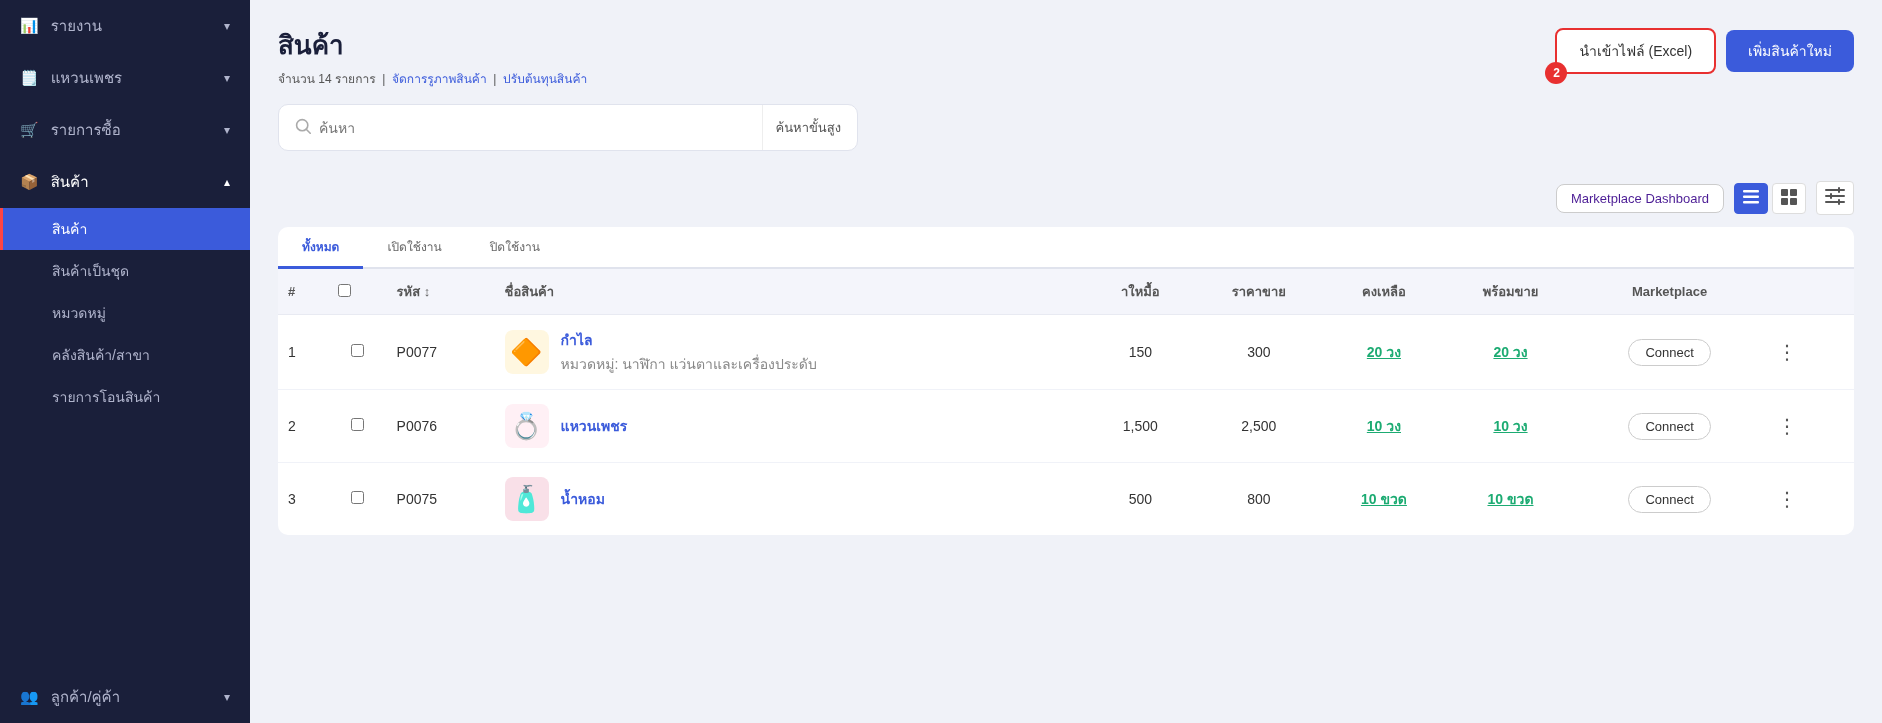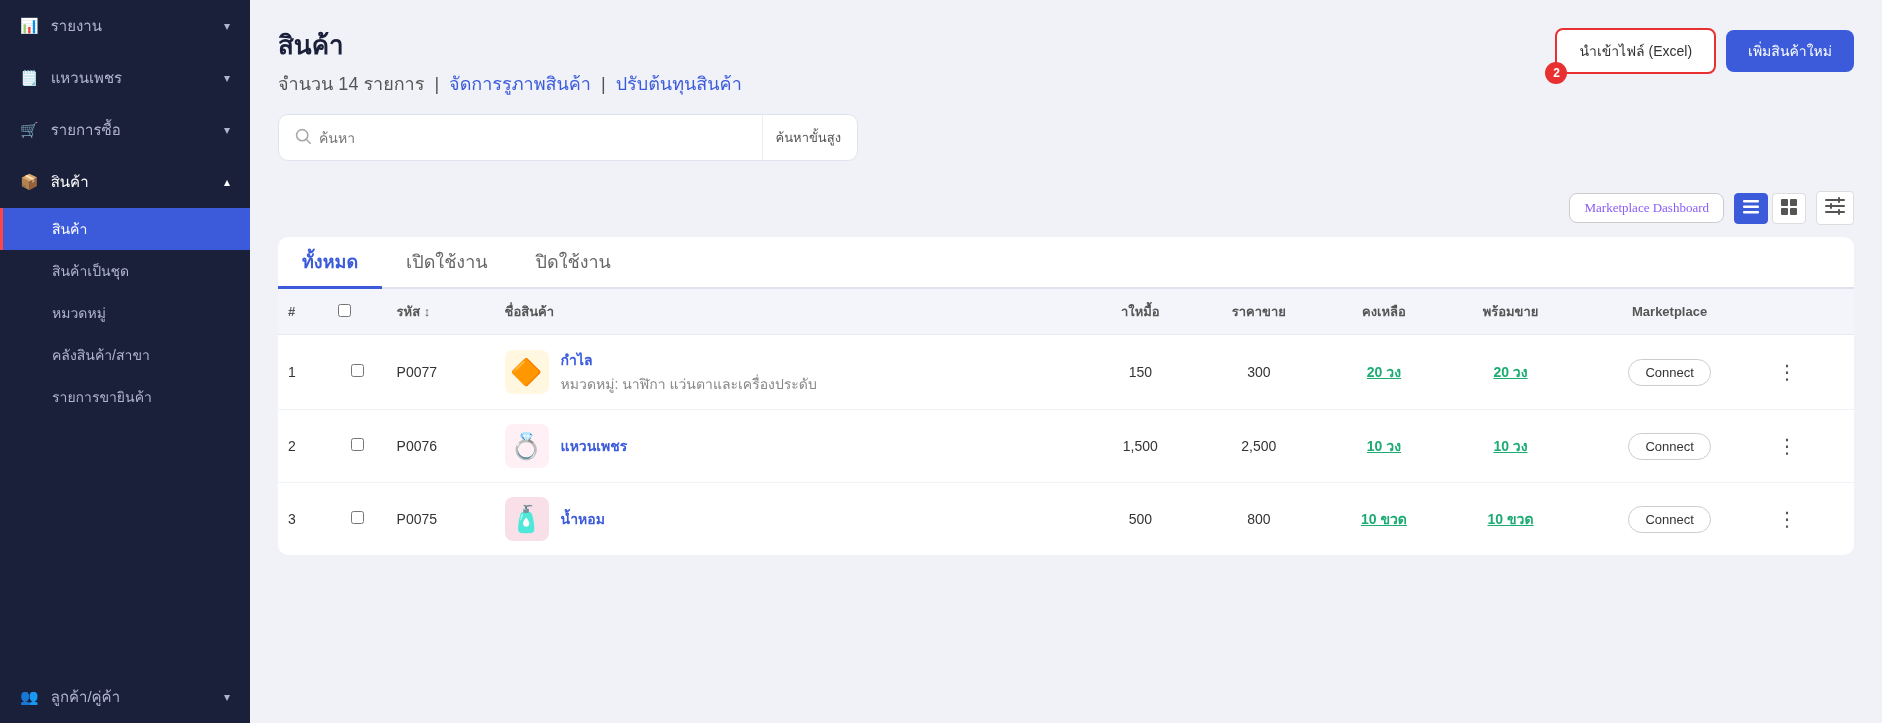--- a/index.html
+++ b/index.html
@@ -60,21 +60,21 @@
       justify-content: space-between;
       margin-bottom: 16px;
     }
     .page-title-area h1 {
       font-size: 26px;
       font-weight: 700;
       color: #1a1f3a;
       font-family: 'Segoe UI', Arial, sans-serif;
     }
     .page-subtitle {
-      font-size: 18px;
+      font-size: 12px;
       color: #555;
       margin-top: 4px;
     }
     .page-subtitle a {
       color: #3b5bdb;
       text-decoration: none;
     }
     .header-buttons {
       display: flex;
       gap: 10px;
@@ -146,23 +146,22 @@
       justify-content: flex-end;
       margin-bottom: 12px;
       gap: 10px;
     }
     .marketplace-btn {
       background: #fff;
       border: 1px solid #ccc;
       border-radius: 8px;
       padding: 6px 14px;
       font-size: 13px;
-      color: #8b5cf6;
-      cursor: pointer;
-      font-family: Liberation Serif, serif;
+      color: #4c1d95;
+      cursor: pointer;
     }
     .view-toggle {
       display: flex;
       gap: 4px;
     }
     .view-btn {
       background: #fff;
       border: 1px solid #ddd;
       border-radius: 4px;
       padding: 5px 8px;
@@ -173,21 +172,21 @@
 
     
     .tabs {
       display: flex;
       gap: 0;
       border-bottom: 2px solid #e0e3ed;
       margin-bottom: 0;
     }
     .tab {
       padding: 10px 24px;
-      font-size: 18px;
+      font-size: 12px;
       cursor: pointer;
       color: #666;
       border-bottom: 3px solid transparent;
       margin-bottom: -2px;
     }
     .tab.active {
       color: #3b5bdb;
       border-bottom: 3px solid #3b5bdb;
       font-weight: 600;
     }
@@ -315,21 +314,21 @@
   <div class="sidebar-sub-item">
     <span>สินค้าเป็นชุด</span>
   </div>
   <div class="sidebar-sub-item">
     <span>หมวดหมู่</span>
   </div>
   <div class="sidebar-sub-item">
     <span>คลังสินค้า/สาขา</span>
   </div>
   <div class="sidebar-sub-item">
-    <span>รายการขายินค้า</span>
+    <span>รายการโอนสินค้า</span>
   </div>
   <div class="sidebar-menu-item" style="margin-top:auto;">
     <span>👥</span>
     <span>ลูกค้า/คู่ค้า</span>
     <span class="chevron">▾</span>
   </div>
 </nav>
 
 <main class="main">
 

